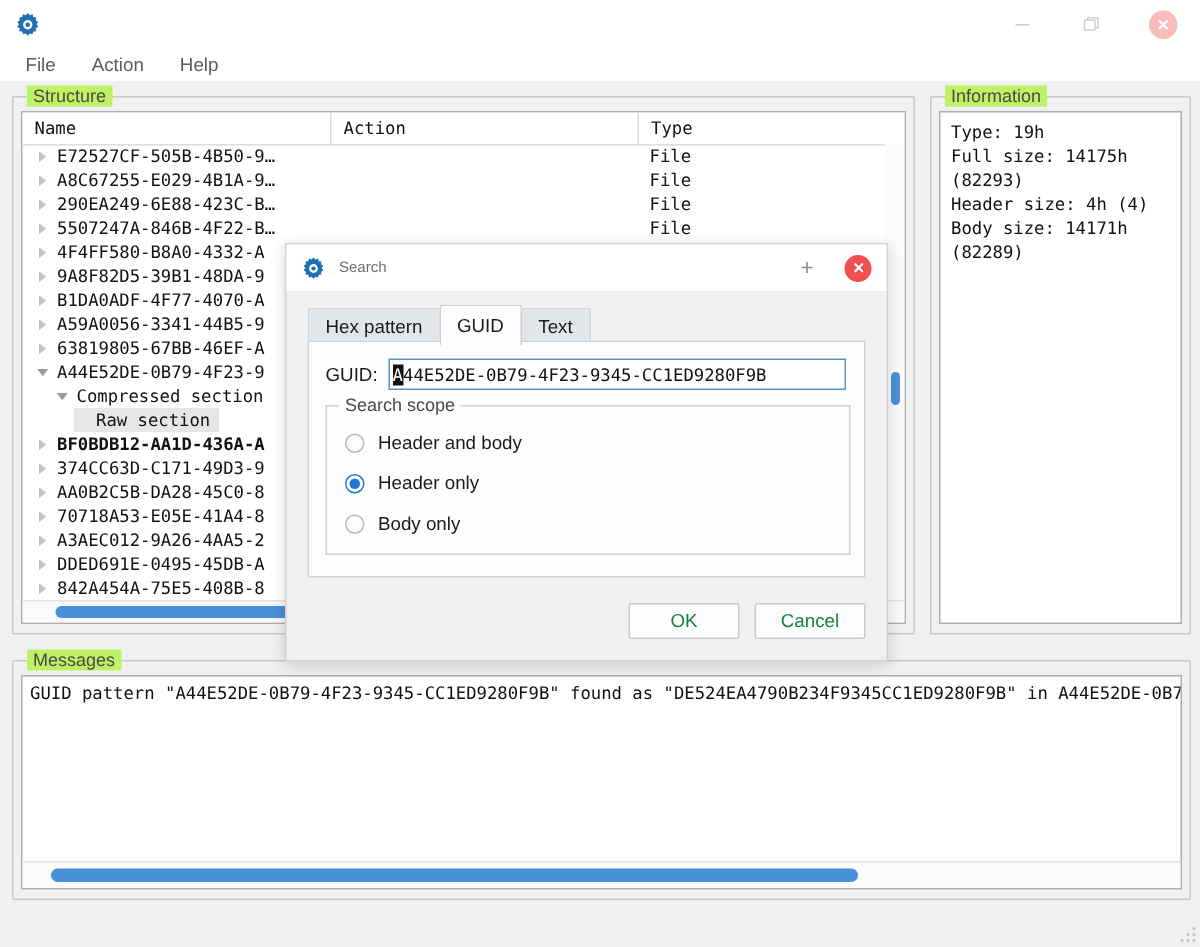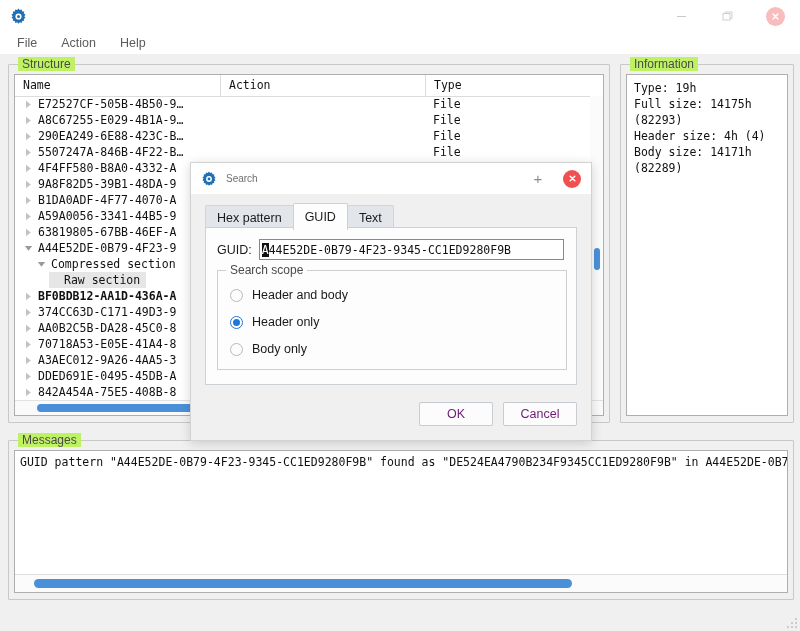--- a/index.html
+++ b/index.html
@@ -212,21 +212,21 @@
     display:flex;align-items:center;justify-content:center;flex:0 0 13px;
   }
   .radio.on{border-color:#2277d4;background:#ffffff;}
   .radio.on::after{content:"";width:7px;height:7px;border-radius:50%;background:#2277d4;}
   .radio-label{font-size:12.5px;color:#1a1a1a;white-space:nowrap;}
 
   .dlg-buttons{position:absolute;right:14px;bottom:14px;display:flex;}
   .dlg-btn{
     width:74px;height:24px;background:#fcfcfc;border:1px solid #c6ccd2;
     border-radius:2px;display:flex;align-items:center;justify-content:center;
-    font-size:12.5px;color:#701a75;margin-left:10px;box-sizing:border-box;
+    font-size:12.5px;color:#15803d;margin-left:10px;box-sizing:border-box;
   }
 </style>
 </head>
 <body>
 
 <div class="app">
 
   <div class="titlebar">
     <span class="tb-icon">
       <svg width="17" height="17" viewBox="0 0 17 17">
@@ -497,21 +497,21 @@
             <div class="cell-type"></div>
           </div>
           <div class="tree-row">
             <div class="cell-name">
               <div class="cell-name-inner" style="margin-left: 8px;">
                 <span class="arrow">
                   <svg width="7" height="9" viewBox="0 0 7 9">
                     <path d="M1 0.8 L5.8 4.5 L1 8.2 Z" fill="#c3c3c3"></path>
                   </svg>
                 </span>
-                <span class="node-label" style="margin-left: 4px;">A3AEC012-9A26-4AA5-3</span>
+                <span class="node-label" style="margin-left: 4px;">A3AEC012-9A26-4AA5-2</span>
               </div>
             </div>
             <div class="cell-action"></div>
             <div class="cell-type"></div>
           </div>
           <div class="tree-row">
             <div class="cell-name">
               <div class="cell-name-inner" style="margin-left: 8px;">
                 <span class="arrow">
                   <svg width="7" height="9" viewBox="0 0 7 9">

